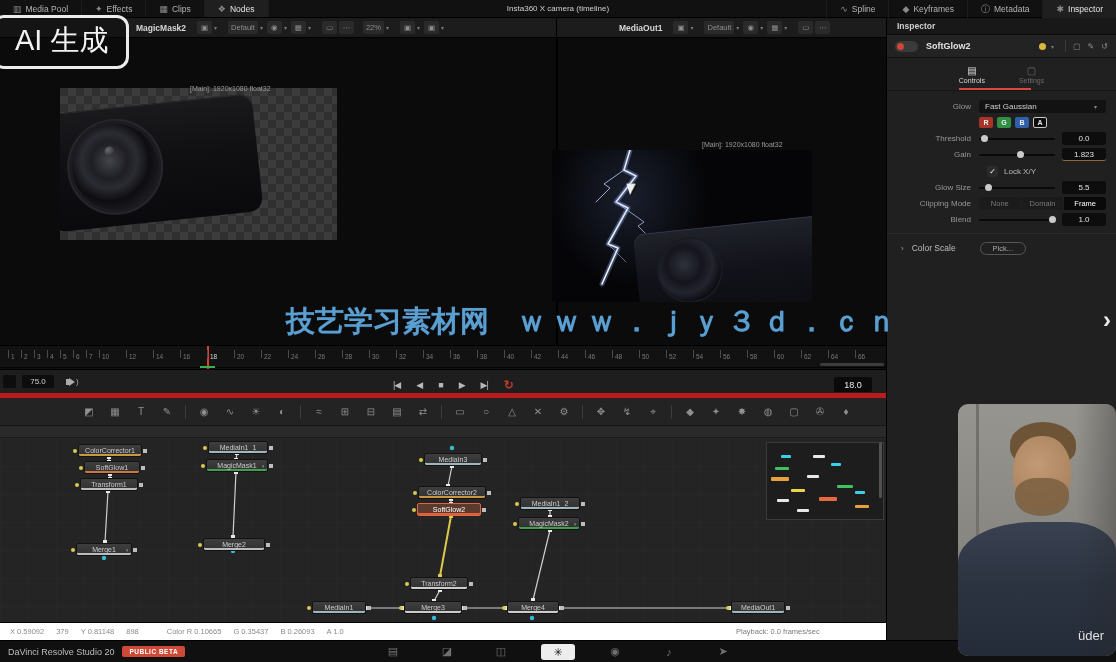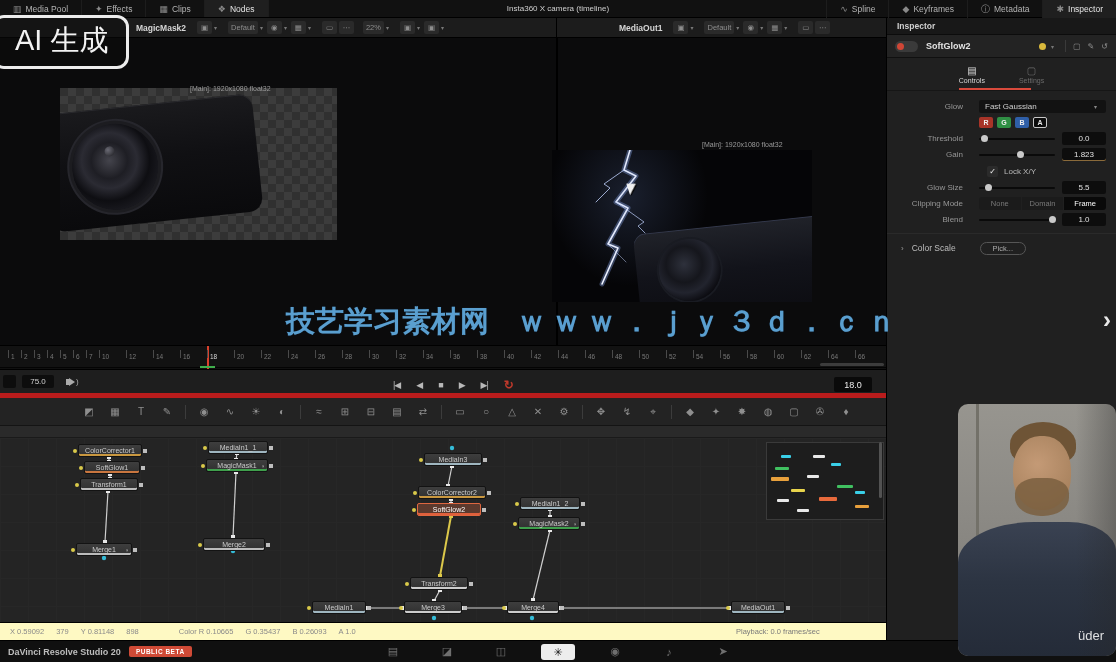--- a/index.html
+++ b/index.html
@@ -53,21 +53,21 @@
 .cdot{width:7px;height:7px;border-radius:50%;background:#d9b93c;margin-right:4px}
 .nr-ic{font-size:8px;color:#8b8b8b;margin-left:7px}
 .nr-sep{width:1px;height:12px;background:#3a3a3a;margin-left:8px}
 .subtabs{height:33px;position:relative;display:flex;justify-content:center;gap:34px;background:#202020;border-bottom:1px solid #161616}
 .stab{display:flex;flex-direction:column;align-items:center;justify-content:center;font-size:7px;gap:1px}
 .stab .sic{font-size:10px}
 .stab.on{color:#d8d8d8}
 .stab.off{color:#6a6a6a}
 .sub-underline{position:absolute;left:72px;bottom:0;width:72px;height:2px;background:#d94a3c}
 .prow{display:flex;align-items:center;height:15px;padding-right:10px;margin-top:1px}
-.plabel{width:92px;text-align:right;font-size:8px;color:#979797;padding-right:16px;flex-shrink:0}
+.plabel{width:92px;text-align:right;font-size:8px;color:#979797;padding-right:8px;flex-shrink:0}
 .pdrop{flex:1;height:13px;background:#121212;border-radius:2px;display:flex;align-items:center;justify-content:space-between;padding:0 6px;font-size:8px;color:#cfcfcf}
 .pdrop .vchev{color:#888}
 .chanrow{display:flex;gap:4px}
 .chan{width:14px;height:11px;border-radius:2px;font-size:7px;font-weight:bold;color:#f0f0f0;display:flex;align-items:center;justify-content:center}
 .chan.r{background:#a83428}.chan.g{background:#2f8f44}.chan.b{background:#2f5fa8}
 .chan.a{background:#0c0c0c;border:1px solid #c8c8c8;color:#e8e8e8}
 .strack{position:relative;flex:1;height:2px;background:#0a0a0a;border-radius:1px;margin-right:7px}
 .shandle{position:absolute;top:-3px;width:7px;height:7px;border-radius:50%;background:#cacaca}
 .pval{width:44px;height:13px;background:#0d0d0d;border-radius:2px;font-size:8px;color:#e0e0e0;display:flex;align-items:center;justify-content:center;flex-shrink:0}
 .pval.kf{box-shadow:inset 0 -1px 0 #8a6a3a}
@@ -116,26 +116,26 @@
 .node::before{content:"";position:absolute;left:-6px;top:4px;width:4px;height:4px;border-radius:50%;background:#d9c94a}
 .node::after{content:"";position:absolute;right:-6px;top:4px;width:4px;height:4px;background:#bdbdbd}
 .node.sel{background:#5c3a2e;border-color:#df6740;color:#fff}
 .node .half{position:absolute;right:2px;top:0;font-size:6px;color:#9a9a9a;line-height:13px}
 #conn-svg{position:absolute;left:0;top:0;width:886px;height:184px;pointer-events:none}
 .minimap{position:absolute;left:766px;top:4px;width:118px;height:78px;background:#1d1d1d;border:1px solid #3a3a3a}
 .chip{position:absolute;height:3px;border-radius:1px}
 .npscroll{position:absolute;right:4px;top:4px;width:3px;height:56px;background:#525252;border-radius:2px}
 
 
-.statusbar{position:absolute;left:0;top:622px;width:886px;height:18px;background:#fef9c3;border-top:1px solid #000;display:flex;align-items:center;font-size:7.5px;color:#8a8a8a;padding-left:10px;gap:12px}
+.statusbar{position:absolute;left:0;top:622px;width:886px;height:18px;background:#ffffff;border-top:1px solid #000;display:flex;align-items:center;font-size:7.5px;color:#8a8a8a;padding-left:10px;gap:12px}
 .playback{position:absolute;left:736px;color:#7a7a7a}
 
 
 .appbar{position:absolute;left:0;top:640px;width:1116px;height:22px;background:#101010;border-top:1px solid #000;display:flex;align-items:center}
-.app-title{font-size:9px;font-weight:bold;color:#bdbdbd;margin-left:8px}
+.app-title{font-size:9px;font-weight:normal;color:#bdbdbd;margin-left:8px}
 .beta{margin-left:8px;background:#cf4a36;color:#fff;font-size:6.5px;font-weight:bold;padding:2px 7px;border-radius:2px;letter-spacing:.5px}
 .pages{position:absolute;left:50%;transform:translateX(-50%);display:flex;align-items:center;gap:26px}
 .page{font-size:11px;color:#6f6f6f;width:28px;text-align:center}
 .page.active{background:#ededed;color:#1c1c1c;border-radius:3px;height:16px;line-height:16px;width:34px}
 
 
 .watermark{position:absolute;left:286px;top:302px;width:600px;font-size:29px;font-weight:bold;color:rgba(96,168,218,.92);white-space:nowrap;z-index:30;text-shadow:0 0 1px rgba(40,90,140,.6)}
 .watermark .wurl{letter-spacing:6px;margin-left:28px}
 .ai-badge{position:absolute;left:-8px;top:15px;z-index:40;border:3px solid #ececec;border-radius:12px;background:rgba(12,12,12,.45);color:#f2f2f2;font-size:29px;padding:3px 18px 5px 20px}
 .webcam{position:absolute;left:958px;top:404px;width:158px;height:252px;border-radius:10px;overflow:hidden;z-index:50;background:linear-gradient(180deg,#97958f 0%,#8b8984 45%,#7c7a75 100%)}
@@ -563,21 +563,21 @@
     <div class="node" style="left: 404px; top: 163px; width: 58px; box-shadow: rgb(204, 204, 204) 0px -2px 0px inset;">Merge3</div>
     <div class="node" style="left: 507px; top: 163px; width: 52px; box-shadow: rgb(204, 204, 204) 0px -2px 0px inset;">Merge4</div>
     <div class="node" style="left: 731px; top: 163px; width: 54px; box-shadow: rgb(159, 182, 192) 0px -2px 0px inset;">MediaOut1</div>
   </div>
 
 <div class="statusbar">
   <span>X  0.59092</span>
   <span>379</span>
   <span>Y  0.81148</span>
   <span>898</span>
-  <span style="margin-left:28px">Color  R 0.10665</span>
+  <span style="margin-left:16px">Color  R 0.10665</span>
   <span>G 0.35437</span>
   <span>B 0.26093</span>
   <span>A 1.0</span>
   <span class="playback">Playback: 0.0 frames/sec</span>
 </div>
 
 <div class="appbar">
   <span class="app-title">DaVinci Resolve Studio 20</span>
   <span class="beta">PUBLIC BETA</span>
   <div class="pages">

